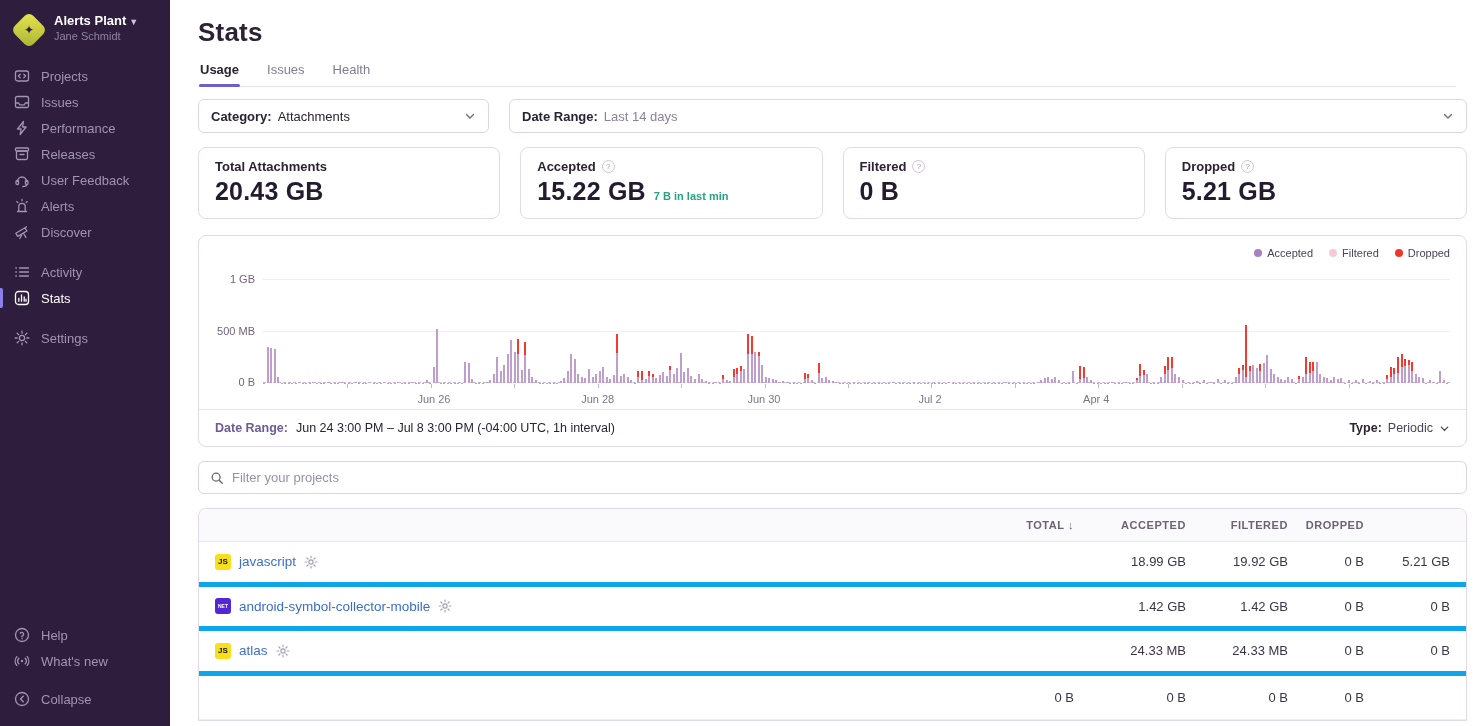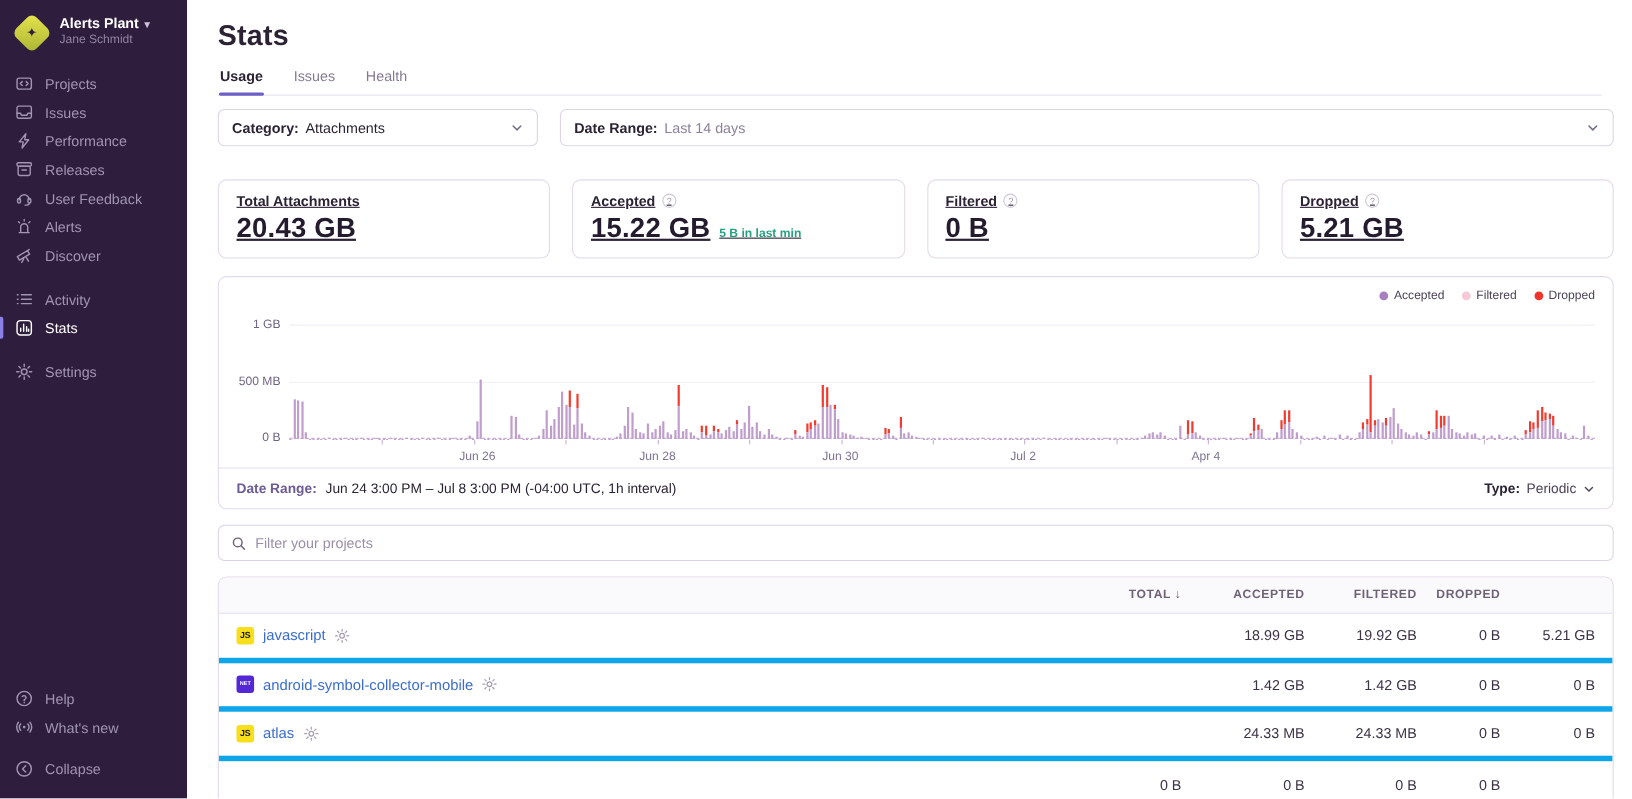--- a/index.html
+++ b/index.html
@@ -44,21 +44,21 @@
   .filter-row { display:flex; gap:20px; }
   .filter-box { display:flex; align-items:center; height:34px; border:1px solid #ddd4e5;
                 border-radius:6px; padding:0 12px; font-size:13px; background:#fff; cursor:pointer; }
   .filter-box .f-label { font-weight:bold; color:#2b2233; margin-right:6px; }
   .filter-box .f-value { color:#2b2233; }
   .filter-box .f-value.muted { color:#8c8199; }
   .filter-box .chev { margin-left:auto; color:#776c85; display:flex; }
   .filter-category { width:291px; }
   .filter-date { flex:1; }
 
-  .cards-row { display:flex; gap:20px; margin-top:30px;text-decoration:underline; }
+  .cards-row { display:flex; gap:20px; margin-top:14px; }
   .stat-card { flex:1; border:1px solid #e2dae9; border-radius:8px; padding:11px 16px 12px; background:#fff; }
   .stat-label-row { display:flex; align-items:center; gap:6px; }
   .stat-label { font-size:13px; font-weight:bold; color:#2b2233; }
   .help-circ { width:13px; height:13px; border:1px solid #cfc6d8; border-radius:50%; color:#a096ae;
                font-size:8px; display:flex; align-items:center; justify-content:center; }
   .stat-value-row { display:flex; align-items:baseline; gap:8px; margin-top:3px; }
   .stat-value { font-size:25px; font-weight:600; color:#241c2e; letter-spacing:.2px; }
   .stat-note { font-size:11px; color:#26a283; font-weight:bold; }
 
   
@@ -294,21 +294,21 @@
             <span class="stat-value">20.43 GB</span>
           </div>
         </div>
         <div class="stat-card">
           <div class="stat-label-row">
             <span class="stat-label">Accepted</span>
             <span class="help-circ">?</span>
           </div>
           <div class="stat-value-row">
             <span class="stat-value">15.22 GB</span>
-            <span class="stat-note">5 B in last min</span>
+            <span class="stat-note">7 B in last min</span>
           </div>
         </div>
         <div class="stat-card">
           <div class="stat-label-row">
             <span class="stat-label">Filtered</span>
             <span class="help-circ">?</span>
           </div>
           <div class="stat-value-row">
             <span class="stat-value">0 B</span>
           </div>

